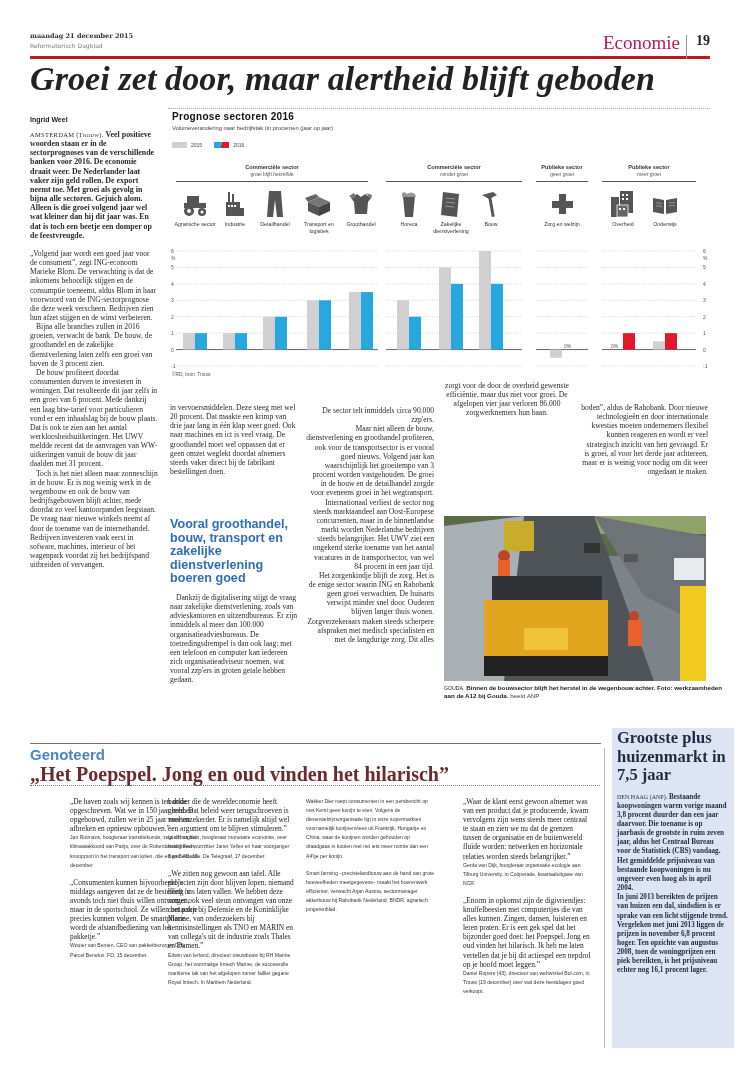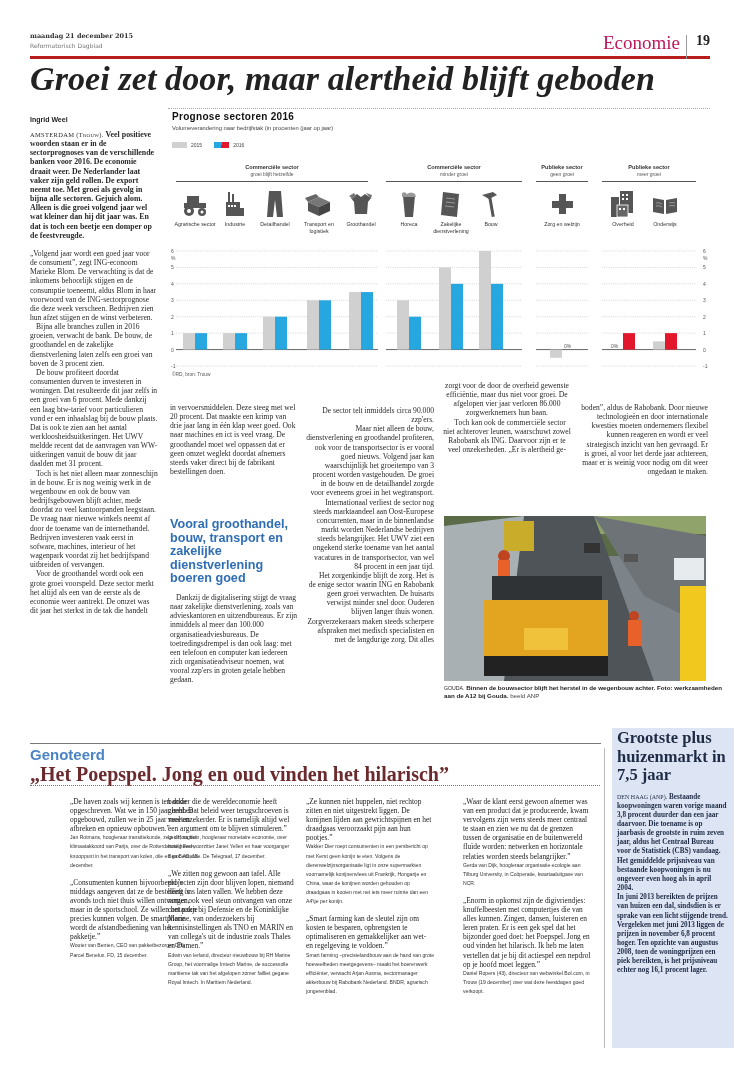--- a/index.html
+++ b/index.html
@@ -79,21 +79,20 @@
 <h1 class="headline">Groei zet door, maar alertheid blijft geboden</h1>
 
 <div class="byline">Ingrid Weel</div>
 <div class="col" style="left:30px; top:130px; width:128px;">
   <p class="first lead"><span class="dateline">AMSTERDAM (Trouw).</span> <span>Veel positieve woorden staan er in de sectorprognoses van de verschillende banken voor 2016. De economie draait weer. De Nederlander laat vaker zijn geld rollen. De export neemt toe. Met groei als gevolg in bijna alle sectoren. Gejuich alom. Alleen is die groei volgend jaar wel wat kleiner dan hij dit jaar was. En dat is toch een beetje een domper op de feestvreugde.</span></p>
   <div class="gap"></div>
   <p class="first">„Volgend jaar wordt een goed jaar voor de consument”, zegt ING-econoom Marieke Blom. De verwachting is dat de inkomens behoorlijk stijgen en de consumptie toeneemt, aldus Blom in haar voorwoord van de ING-sectorprognose die deze week verscheen. Bedrijven zien hun afzet stijgen en de winst verbeteren.</p>
   <p>Bijna alle branches zullen in 2016 groeien, verwacht de bank. De bouw, de groothandel en de zakelijke dienstverlening laten zelfs een groei van boven de 3 procent zien.</p>
   <p>De bouw profiteert doordat consumenten durven te investeren in woningen. Dat resulteerde dit jaar zelfs in een groei van 6 procent. Mede dankzij een laag btw-tarief voor particulieren vond er een inhaalslag bij de bouw plaats. Dat is ook te zien aan het aantal werkloosheidsuitkeringen. Het UWV meldde recent dat de aanvragen van WW-uitkeringen vanuit de bouw dit jaar daalden met 31 procent.</p>
   <p>Toch is het niet alleen maar zonneschijn in de bouw. Er is nog weinig werk in de wegenbouw en ook de bouw van bedrijfsgebouwen blijft achter, mede doordat zo veel kantoorpanden leegstaan. De vraag naar nieuwe winkels neemt af door de toename van de internethandel. Bedrijven investeren vaak eerst in sofware, machines, interieur of het wagenpark voordat zij het bedrijfspand uitbreiden of vervangen.</p>
-  <p>Voor de groothandel wordt ook een grote groei voorspeld. Deze sector merkt het altijd als een van de eerste als de economie weer aantrekt. De omzet was dit jaar het sterkst in de tak die handelt</p>
 </div>
 
 <section class="chart-wrap">
   <div class="chart-topline"></div>
   <div class="chart-title">Prognose sectoren 2016</div>
   <div class="chart-sub">Volumeverandering naar bedrijfstak (in procenten (jaar op jaar)</div>
   <div class="legend">
     <span class="sw sw-2015"></span>
     <span>2015</span>
     <span class="sw sw-2016"></span>
@@ -308,21 +307,20 @@
 </div>
 
 <div class="col" style="left:306px; top:406px; width:128px;text-align:right;">
   <p class="first">De sector telt inmiddels circa 90.000 zzp'ers.</p>
   <p>Maar niet alleen de bouw, dienstverlening en groothandel profiteren, ook voor de transportsector is er vooral goed nieuws. Volgend jaar kan waarschijnlijk het groeitempo van 3 procent worden vastgehouden. De groei in de bouw en de detailhandel zorgde voor eveneens groei in het wegtransport. Internationaal verliest de sector nog steeds marktaandeel aan Oost-Europese concurrenten, maar in de binnenlandse markt worden Nederlandse bedrijven steeds belangrijker. Het UWV ziet een ongekend sterke toename van het aantal vacatures in de transportsector, van wel 84 procent in een jaar tijd.</p>
   <p>Het zorgenkindje blijft de zorg. Het is de enige sector waarin ING en Rabobank geen groei verwachten. De huisarts verwijst minder snel door. Ouderen blijven langer thuis wonen. Zorgverzekeraars maken steeds scherpere afspraken met medisch specialisten en met de langdurige zorg. Dit alles</p>
 </div>
 
 <div class="col" style="left:443px; top:381px; width:128px;text-align:center;">
   <p class="first">zorgt voor de door de overheid gewenste efficiëntie, maar dus niet voor groei. De afgelopen vier jaar verloren 86.000 zorgwerknemers hun baan.</p>
-  <p>Toch kan ook de commerciële sector niet achterover leunen, waarschuwt zowel Rabobank als ING. Daarvoor zijn er te veel onzekerheden. „Er is alertheid ge-</p>
 </div>
 
 <div class="col" style="left:580px; top:403px; width:128px;text-align:right;">
   <p class="first">boden”, aldus de Rabobank. Door nieuwe technologieën en door internationale kwesties moeten ondernemers flexibel kunnen reageren en wordt er veel strategisch inzicht van hen gevraagd. Er is groei, al voor het derde jaar achtereen, maar er is weinig voor nodig om dit weer ongedaan te maken.</p>
 </div>
 
 <div class="photo">
   <svg width="262" height="165" viewBox="0 0 262 165">
     <rect width="262" height="165" fill="#7d8489"></rect>
     <rect x="0" y="0" width="262" height="40" fill="#5b6b48"></rect>
@@ -363,23 +361,21 @@
   <div class="quote">„Consumenten kunnen bijvoorbeeld 's middags aangeven dat ze de bestelling 's avonds toch niet thuis willen ontvangen, maar in de sportschool. Ze willen het pakje precies kunnen volgen. De smartphone wordt de afstandbediening van het pakketje.”</div>
   <div class="attrib">Wouter van Benten, CEO van pakketbezorger DHL Parcel Benelux. FD, 15 december.</div>
 </div>
 <div class="qcol" style="left:168px;">
   <div class="quote">bankier die de wereldeconomie heeft gered. Dat beleid weer terugschroeven is veel onzekerder. Er is namelijk altijd wel een argument om te blijven stimuleren.”</div>
   <div class="attrib">Lex Hoogduin, hoogleraar monetaire economie, over huidig Fed-voorzitter Janet Yellen en haar voorganger Ben Bernanke. De Telegraaf, 17 december.</div>
   <div class="quote">„We zitten nog gewoon aan tafel. Alle projecten zijn door blijven lopen, niemand heeft ons laten vallen. We hebben deze zomer ook veel steun ontvangen van onze contacten bij Defensie en de Koninklijke Marine, van onderzoekers bij kennisinstellingen als TNO en MARIN en van collega's uit de industrie zoals Thales en Damen.”</div>
   <div class="attrib">Edwin van Ierland, directeur nieuwbouw bij RH Marine Group, het voormalige Imtech Marine, de succesvolle maritieme tak van het afgelopen zomer failliet gegane Royal Imtech. In Maritiem Nederland.</div>
 </div>
 <div class="qcol" style="left:306px;">
-  <div class="quote">„Ze kunnen niet huppelen, niet rechtop zitten en niet uitgestrekt liggen. De konijnen lijden aan gewrichtspijnen en het draadgaas veroorzaakt pijn aan hun pootjes.”</div>
   <div class="attrib">Wakker Dier roept consumenten in een persbericht op met Kerst geen konijn te eten. Volgens de dierenwelzijnsorganisatie ligt in onze supermarkten voornamelijk konijnenvlees uit Frankrijk, Hongarije en China, waar de konijnen worden gehouden op draadgaas in kooien met net iets meer ruimte dan een A4'tje per konijn.</div>
-  <div class="quote">„Smart farming kan de sleutel zijn om kosten te besparen, opbrengsten te optimaliseren en gemakkelijker aan wet- en regelgeving te voldoen.”</div>
   <div class="attrib">Smart farming –precisielandbouw aan de hand van grote hoeveelheden meetgegevens– maakt het boerenwerk efficiënter, verwacht Arjan Ausma, sectormanager akkerbouw bij Rabobank Nederland. BNDR, agrarisch jongerenblad.</div>
 </div>
 <div class="qcol" style="left:443px;margin-left:20px;">
   <div class="quote">„Waar de klant eerst gewoon afnemer was van een product dat je produceerde, kwam vervolgens zijn wens steeds meer centraal te staan en zien we nu dat de grenzen tussen de organisatie en de buitenwereld fluïde worden: netwerken en horizontale relaties worden steeds belangrijker.”</div>
   <div class="attrib">Gerda van Dijk, hoogleraar organisatie ecologie aan Tilburg University, in Coöperatie, kwartaaluitgave van NCR.</div>
   <div class="quote">„Enorm in opkomst zijn de digivriendjes: knuffelbeesten met computertjes die van alles kunnen. Zingen, dansen, luisteren en leren praten. Er is een gek spel dat het bijzonder goed doet: het Poepspel. Jong en oud vinden het hilarisch. Ik heb me laten vertellen dat je bij dit actiespel een nepdrol op je hoofd moet leggen.”</div>
   <div class="attrib">Daniel Ropers (43), directeur van webwinkel Bol.com, in Trouw (19 december) over wat deze feestdagen goed verkoopt.</div>
 </div>
 
 <div class="vsep"></div>

